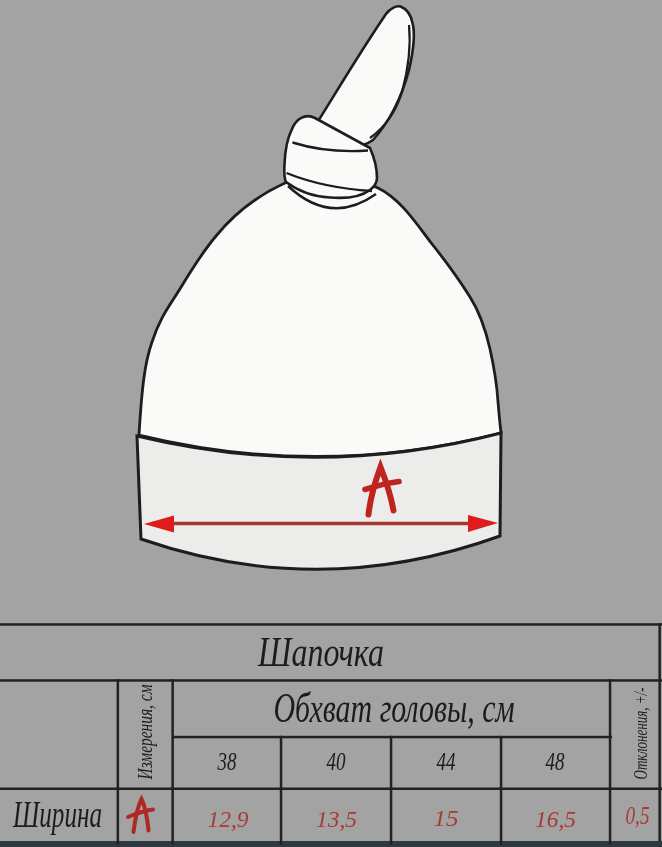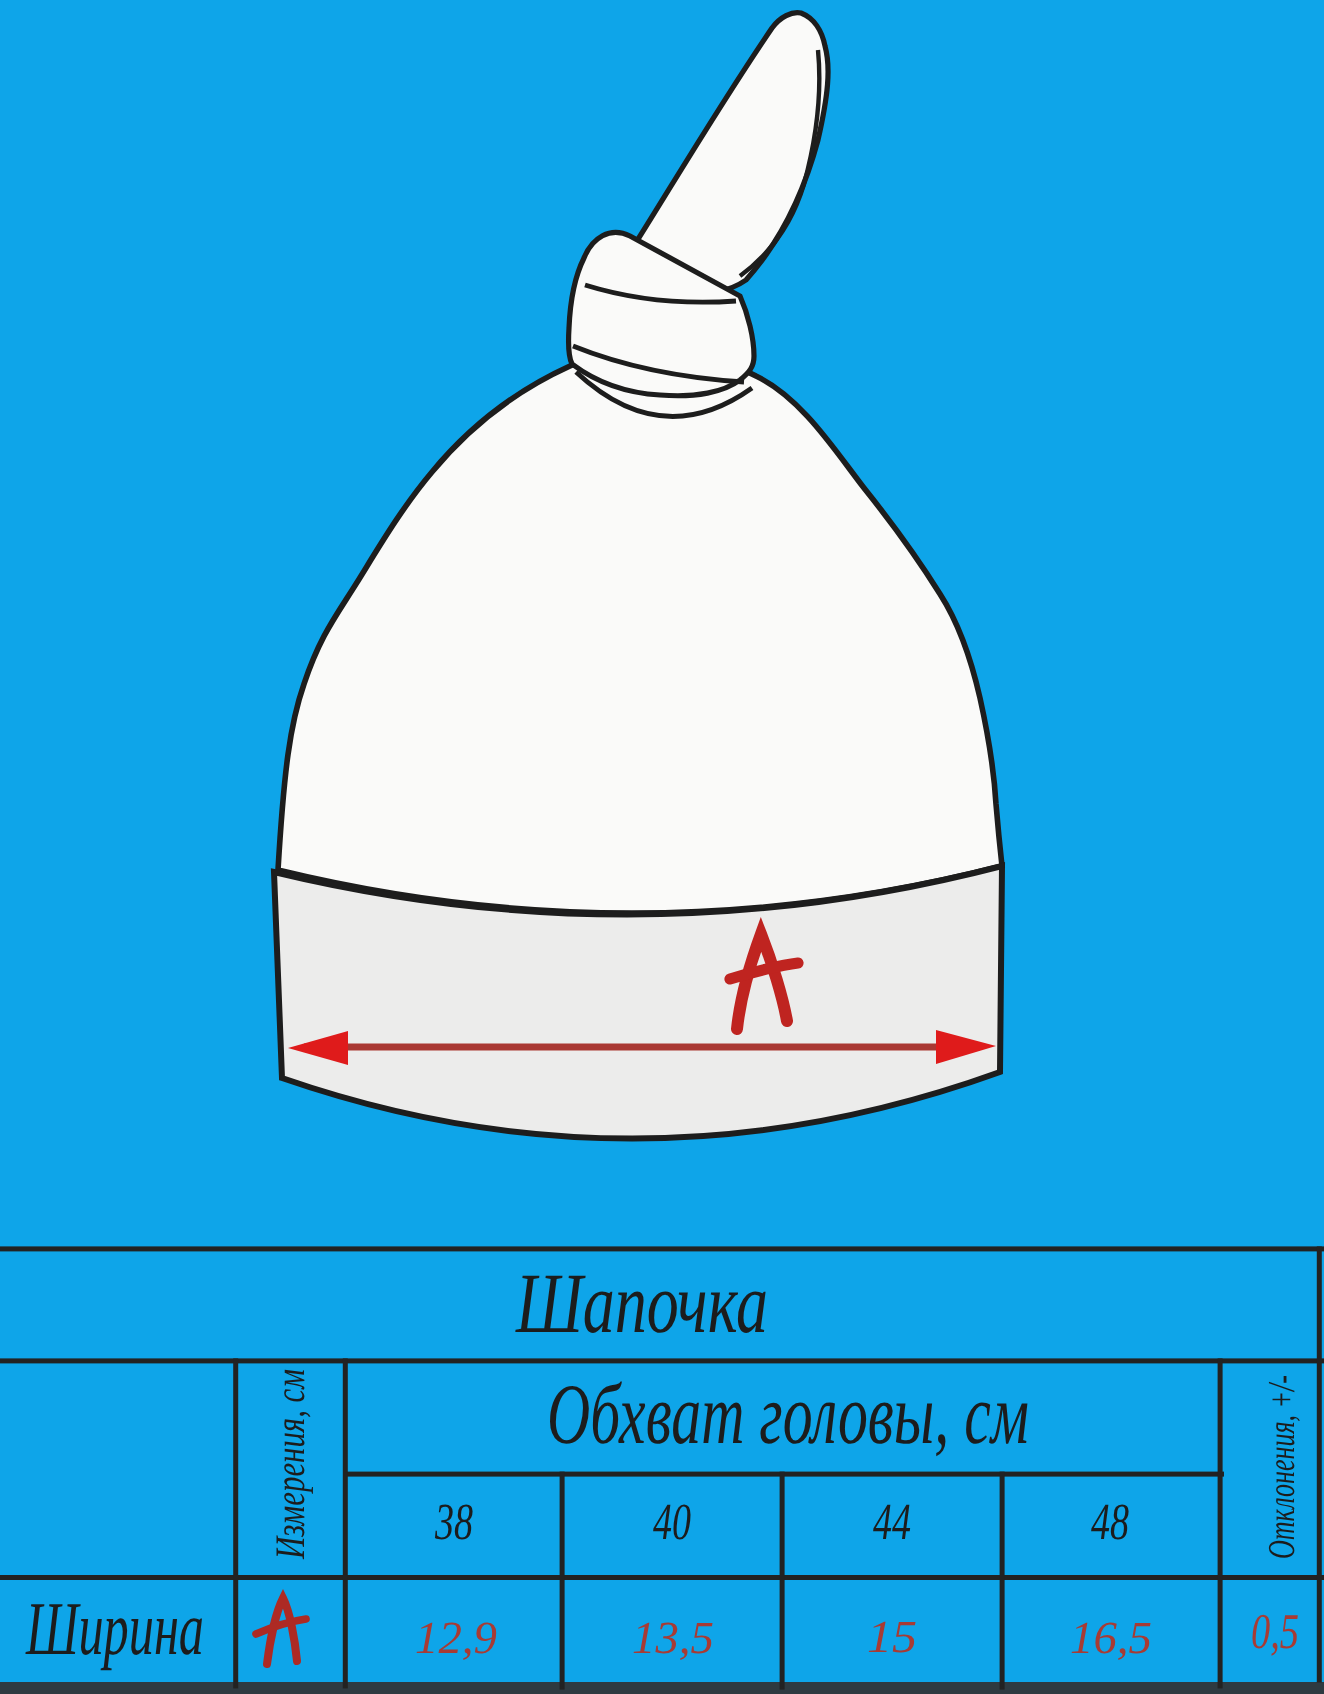--- a/index.html
+++ b/index.html
@@ -1,16 +1,16 @@
 <!DOCTYPE html>
 <html><head>
 <meta charset="utf-8">
 <style>
   html,body{margin:0;padding:0;}
-  #page{position:relative;width:662px;height:847px;background:#0ea5e9;overflow:hidden;
+  #page{position:relative;width:662px;height:847px;background:#a3a3a3;overflow:hidden;
         font-family:"Liberation Serif", serif;}
 </style>
 </head>
 <body>
 <div id="page">
 <svg width="662" height="847" viewBox="0 0 662 847">
 
   <path d="M139,435 C142,385 145,362 152,342 C160,318 168,308 178,292 C188,276 200,255 216,236 C230,219 252,198 285,183 C300,176 312,173 324,173 C341,174 361,179 378,188 C401,199 418,226 432,244 C448,264 460,281 470,297 C479,311 485,327 490,349 C494,367 497,385 498,402 C499,414 500,424 501,433 Q320,479 139,435 Z" fill="#fafaf9" stroke="#1d1d1d" stroke-width="2.8"></path>
 
   <path d="M137,436 Q320,480 501,433 L500,536 Q320,601 141,539 Z" fill="#ececeb" stroke="#1d1d1d" stroke-width="3"></path>

